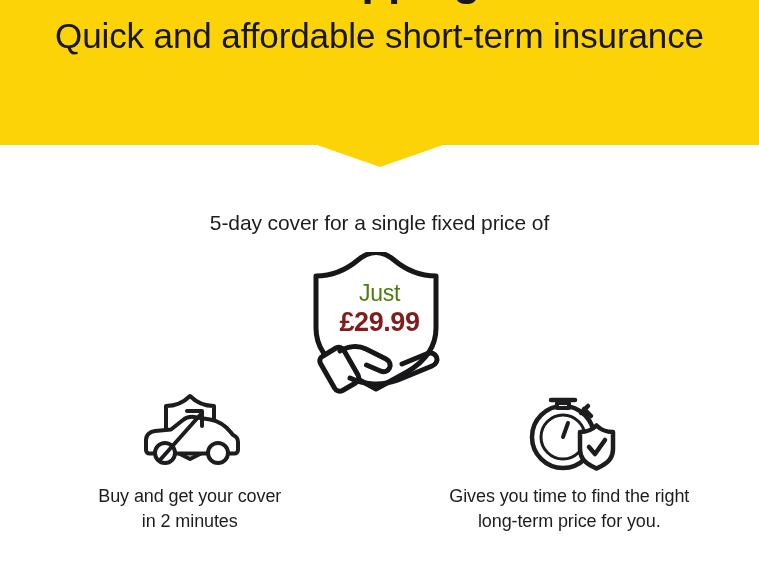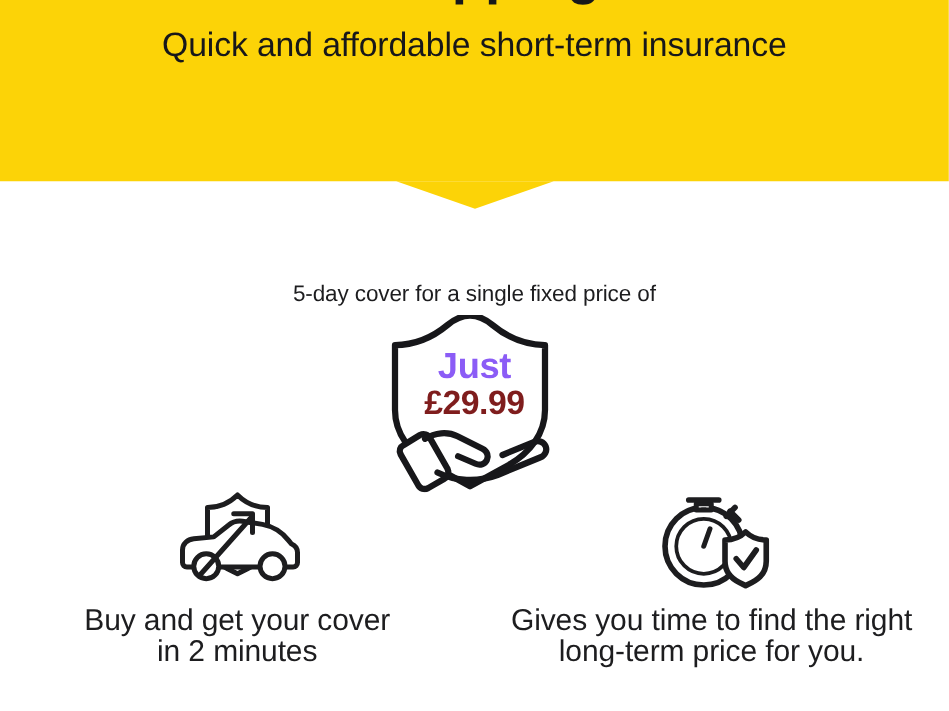--- a/index.html
+++ b/index.html
@@ -39,21 +39,21 @@
     color: #17171a;
     white-space: nowrap;
     overflow: hidden;
   }
   .hero-subtitle {
     position: absolute;
     left: 0;
     top: 18px;
     width: 759px;
     text-align: center;
-    font-size: 27px;
+    font-size: 35px;
     font-weight: normal;
     line-height: 36px;
     letter-spacing: -0.1px;
     color: #17171a;
     white-space: nowrap;
   }
   .hero-notch {
     position: absolute;
     left: 50%;
     top: 145px;
@@ -65,26 +65,25 @@
     border-top: 22px solid #FCD307;
   }
 
   
   .price-intro {
     position: absolute;
     left: 0;
     top: 211px;
     width: 759px;
     text-align: center;
-    font-size: 18px;
+    font-size: 21px;
     line-height: 24px;
     letter-spacing: -0.1px;
     color: #1d1d1f;
     white-space: nowrap;
-    margin-top: 12px;
   }
 
   .shield-hand {
     position: absolute;
     left: 50%;
     top: 252px;
     transform: translateX(-50%);
     width: 148px;
     height: 142px;
   }
@@ -92,25 +91,25 @@
 
   .price-text {
     position: absolute;
     left: 0;
     top: 280px;
     width: 759px;
     text-align: center;
     pointer-events: none;
   }
   .price-line-1 {
-    font-size: 29px;
-    font-weight: bold;
+    font-size: 23px;
+    font-weight: normal;
     line-height: 27px;
     letter-spacing: -0.3px;
-    color: #8b5cf6;
+    color: #4d7c0f;
   }
   .price-line-2 {
     font-size: 27px;
     font-weight: bold;
     line-height: 31px;
     letter-spacing: -0.4px;
     color: #7f1d1d;
   }
 
   
@@ -130,21 +129,21 @@
   .feature-icon {
     height: 92px;
     display: flex;
     align-items: center;
     justify-content: center;
   }
   .feature-icon svg { display: block; }
   .feature-caption {
     margin-top: 8px;
     text-align: center;
-    font-size: 24px;
+    font-size: 18px;
     line-height: 25px;
     letter-spacing: -0.1px;
     color: #1d1d1f;
     white-space: pre-line;
   }
 </style>
 </head>
 <body>
 
 <div class="hero">

